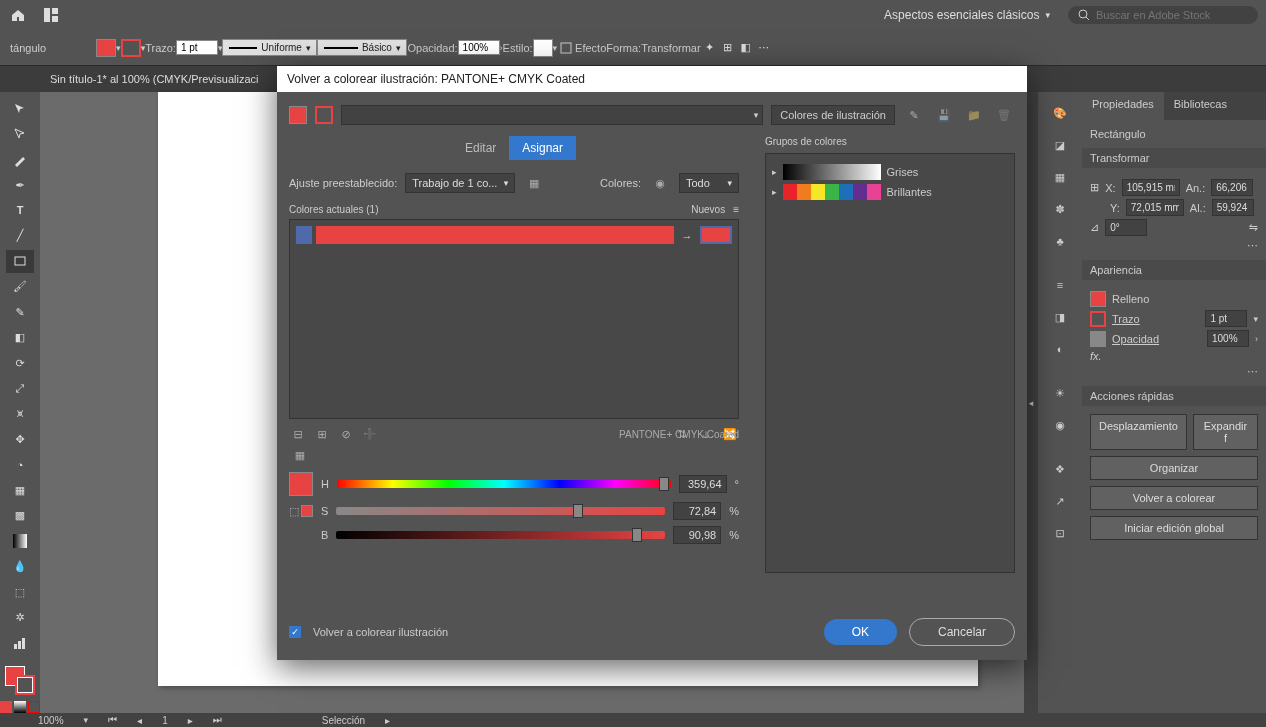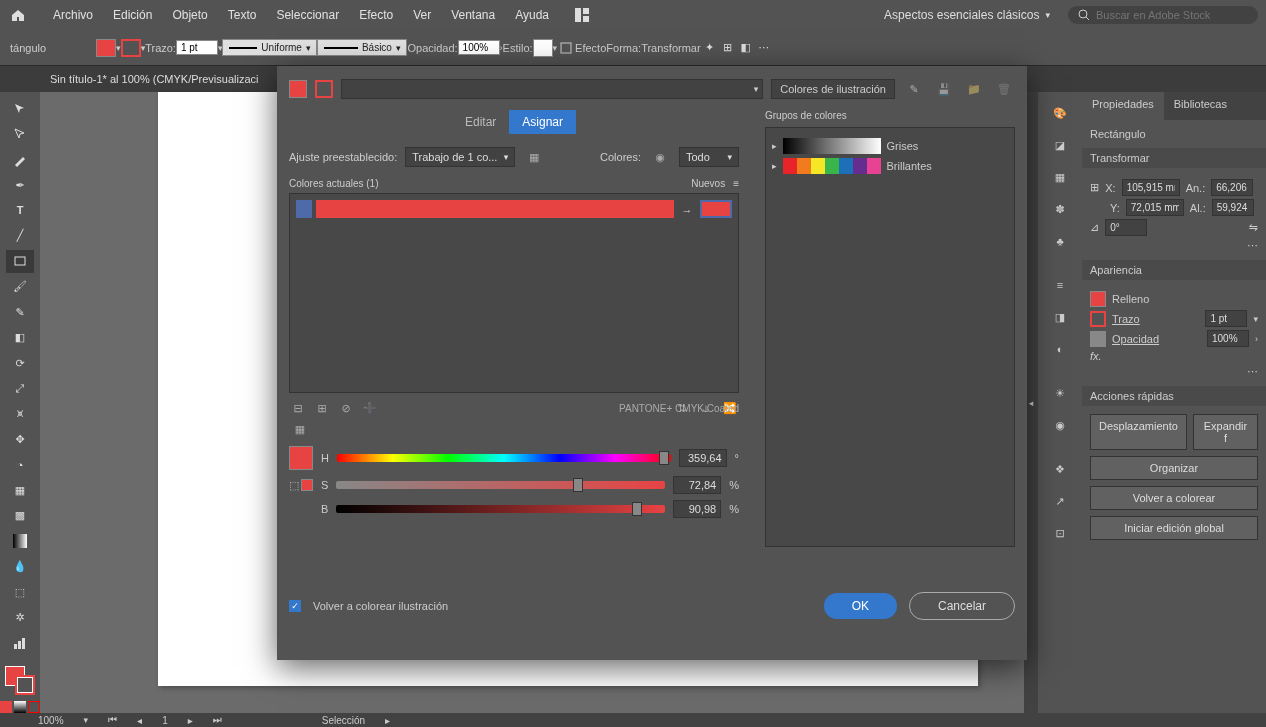--- a/index.html
+++ b/index.html
@@ -100,31 +100,20 @@
 </style>
 </head>
 <body>
 
 <div class="topbar">
   <div class="home top-icon">
     <svg width="16" height="16" viewBox="0 0 16 16">
         <path d="M2 8l6-5 6 5v6H9v-4H7v4H2z" fill="#ddd"></path>
       </svg>
   </div>
-  <div class="menu">
-    <div class="menu-item">Archivo</div>
-    <div class="menu-item">Edición</div>
-    <div class="menu-item">Objeto</div>
-    <div class="menu-item">Texto</div>
-    <div class="menu-item">Seleccionar</div>
-    <div class="menu-item">Efecto</div>
-    <div class="menu-item">Ver</div>
-    <div class="menu-item">Ventana</div>
-    <div class="menu-item">Ayuda</div>
-  </div>
   <div class="top-icon" style="margin-left:14px">
     <svg width="14" height="14" viewBox="0 0 14 14">
         <rect x="0" y="0" width="6" height="14" fill="#ddd"></rect>
         <rect x="8" y="0" width="6" height="6" fill="#ddd"></rect>
         <rect x="8" y="8" width="6" height="6" fill="#ddd"></rect>
       </svg>
   </div>
   <div class="topbar-right">
     <div class="workspace-select">
       <span>Aspectos esenciales clásicos</span>
@@ -360,20 +349,21 @@
   <span>⏮</span>
   <span>◂</span>
   <span>1</span>
   <span>▸</span>
   <span>⏭</span>
   <span style="margin-left:80px">Selección</span>
   <span>▸</span>
 </div>
 
 <div class="dialog">
+  <div class="dialog-title">Volver a colorear ilustración: PANTONE+ CMYK Coated</div>
   <div class="dialog-body">
     <div class="dlg-top-row">
       <div class="dlg-swatch-sm" style="background:#e84343"></div>
       <div class="dlg-swatch-sm" style="border:2px solid #e84343"></div>
       <div class="dlg-top-dropdown">
           <span class="chev">▾</span>
         </div>
       <div style="background:#424242;border:1px solid #333;padding:3px 8px">Colores de ilustración</div>
       <div class="dlg-ico">✎</div>
       <div class="dlg-ico" style="opacity:.4">💾</div>

